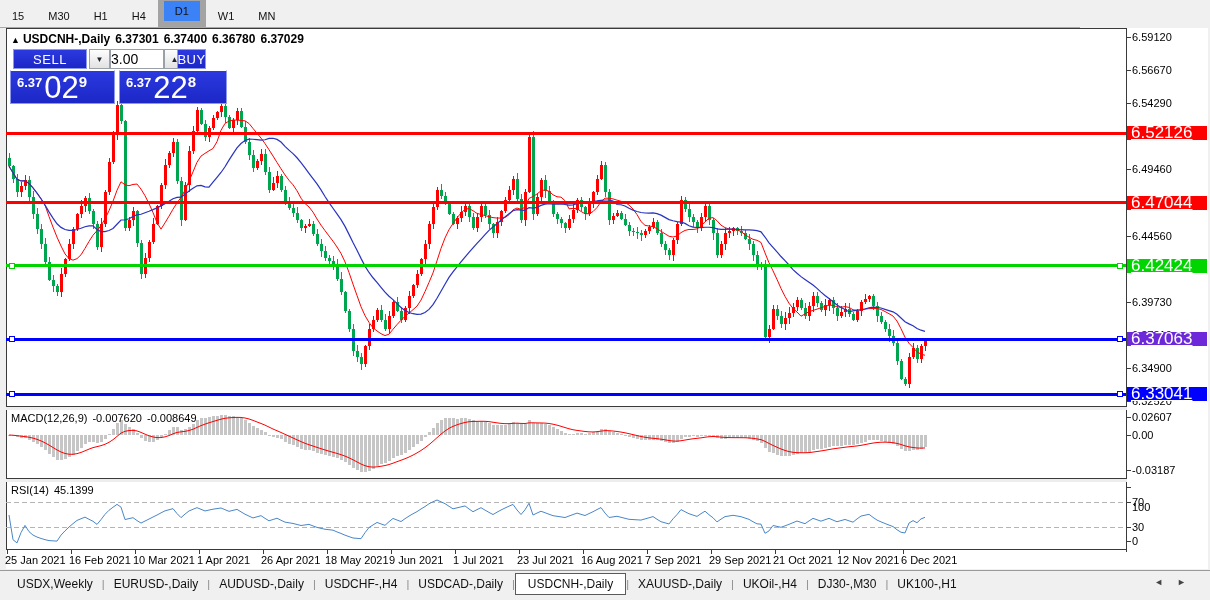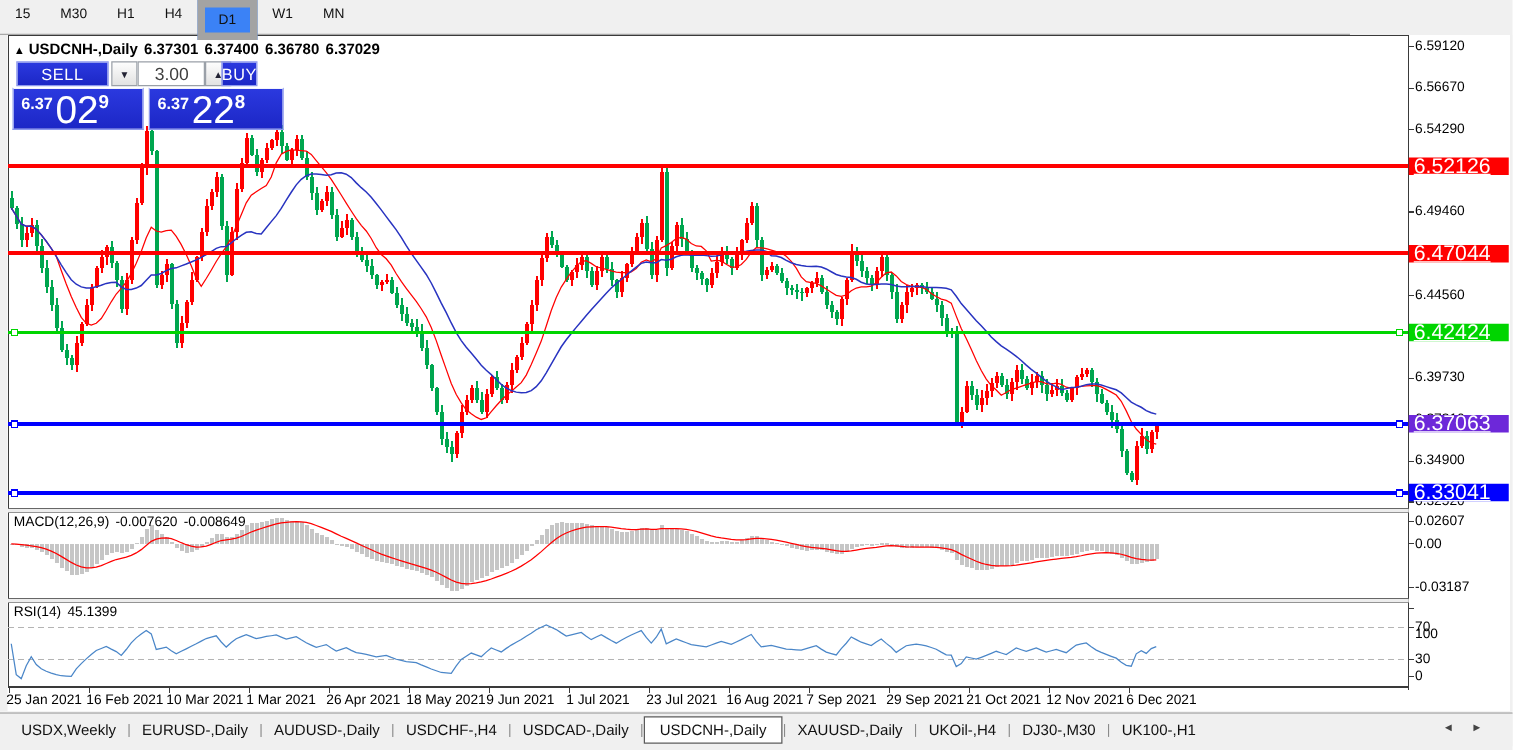--- a/index.html
+++ b/index.html
@@ -1,21 +1,21 @@
 <!DOCTYPE html>
 <html><head>
 <meta charset="utf-8">
 <style>
   html,body{margin:0;padding:0;}
   body{width:1210px;height:600px;position:relative;background:#F0F0F0;
        font-family:"Liberation Sans", sans-serif; -webkit-font-smoothing:none; overflow:hidden;}
   .abs{position:absolute;}
   
   #toolbar{left:0;top:0;width:1080px;height:27px;background:#F0F0F0;border-bottom:1px solid #A8A8A8;
-           display:flex;align-items:flex-start;z-index:6;}
+           display:flex;align-items:flex-end;z-index:6;}
   .tf-btn{font-size:11px;color:#111;padding:4px 11px;cursor:default;border:1px solid transparent;}
   .tf-btn.active{background:#3b82f6;border:6px solid #a3a3a3;}
   
   #chartbg{left:0;top:28px;width:1210px;height:541px;background:#FFFFFF;z-index:1;}
   .pane-gap{background:#EDEDED;left:6px;width:1121px;height:3px;z-index:3;}
   .edge{background:#F0F0F0;z-index:3;}
   
   #svg{left:0;top:0;z-index:2;}
   
   .overlay{z-index:4;}
@@ -30,21 +30,21 @@
          color:#fff;padding-left:4px;box-sizing:border-box;text-decoration:underline;}
   .date-label{position:absolute;top:554px;font-size:11px;color:#000;white-space:nowrap;}
   
   #panel{left:9px;top:47px;width:219px;height:58px;z-index:5;}
   .blue-box{position:absolute;background:linear-gradient(#2B39DF,#1C27C6);border:1px solid #8C98EE;
             box-sizing:border-box;color:#fff;}
   .pbtn{display:flex;align-items:center;justify-content:center;font-size:13px;letter-spacing:.5px;border-radius:0;cursor:pointer;}
   .spin{position:absolute;background:linear-gradient(#FDFDFD,#E2E2E2);border:1px solid #9AA0A8;
         box-sizing:border-box;font-size:8px;color:#223;display:flex;align-items:center;justify-content:center;cursor:pointer;}
   #volbox{position:absolute;background:#fff;border:1px solid #9AA0A8;box-sizing:border-box;
-          font-size:14px;color:#404040;text-align:right;padding-right:12px;line-height:18px;}
+          font-size:14px;color:#000000;padding-right:12px;line-height:18px;}
   .price-box{border-top:1px solid #FFFFFF;display:flex;align-items:flex-end;padding:0 2px 1px 6px;}
   .pp-small{font-size:13px;font-weight:bold;margin-bottom:12px;}
   .pp-big{font-size:31px;line-height:29px;margin-left:2px;}
   .pp-sup{font-size:15px;font-weight:bold;margin-bottom:12px;}
   
   #tab-sep-line{left:0;top:570px;width:1210px;height:1px;background:#9A9A9A;z-index:6;}
   #tabbar{left:0;top:571px;width:1210px;height:26px;background:#F0F0F0;display:flex;align-items:center;
           padding-left:8px;box-sizing:border-box;z-index:6;}
   .tab{font-size:12px;color:#111;padding:4px 9px;white-space:nowrap;cursor:pointer;}
   .tab.active{background:#FFFFFF;border:1px solid #5A5A5A;padding:3px 12px;}
@@ -884,21 +884,21 @@
     <div class="badge" style="top:126px;background:#FF0000;">6.52126</div>
     <div class="badge" style="top:195.62339999999983px;background:#FF0000;">6.47044</div>
     <div class="badge" style="top:258.91739999999953px;background:#00D500;">6.42424</div>
     <div class="badge" style="top:332.36309999999946px;background:#6d28d9;">6.37063</div>
     <div class="badge" style="top:387.46450000000027px;background:#0000FF;">6.33041</div>
   </div>
 <div id="date-axis" class="abs overlay">
     <div class="date-label" style="left:5px;">25 Jan 2021</div>
     <div class="date-label" style="left:69px;">16 Feb 2021</div>
     <div class="date-label" style="left:133px;">10 Mar 2021</div>
-    <div class="date-label" style="left:197px;">1 Mar 2021</div>
+    <div class="date-label" style="left:197px;">1 Apr 2021</div>
     <div class="date-label" style="left:261px;">26 Apr 2021</div>
     <div class="date-label" style="left:325px;">18 May 2021</div>
     <div class="date-label" style="left:389px;">9 Jun 2021</div>
     <div class="date-label" style="left:453px;">1 Jul 2021</div>
     <div class="date-label" style="left:517px;">23 Jul 2021</div>
     <div class="date-label" style="left:581px;">16 Aug 2021</div>
     <div class="date-label" style="left:645px;">7 Sep 2021</div>
     <div class="date-label" style="left:709px;">29 Sep 2021</div>
     <div class="date-label" style="left:773px;">21 Oct 2021</div>
     <div class="date-label" style="left:837px;">12 Nov 2021</div>

